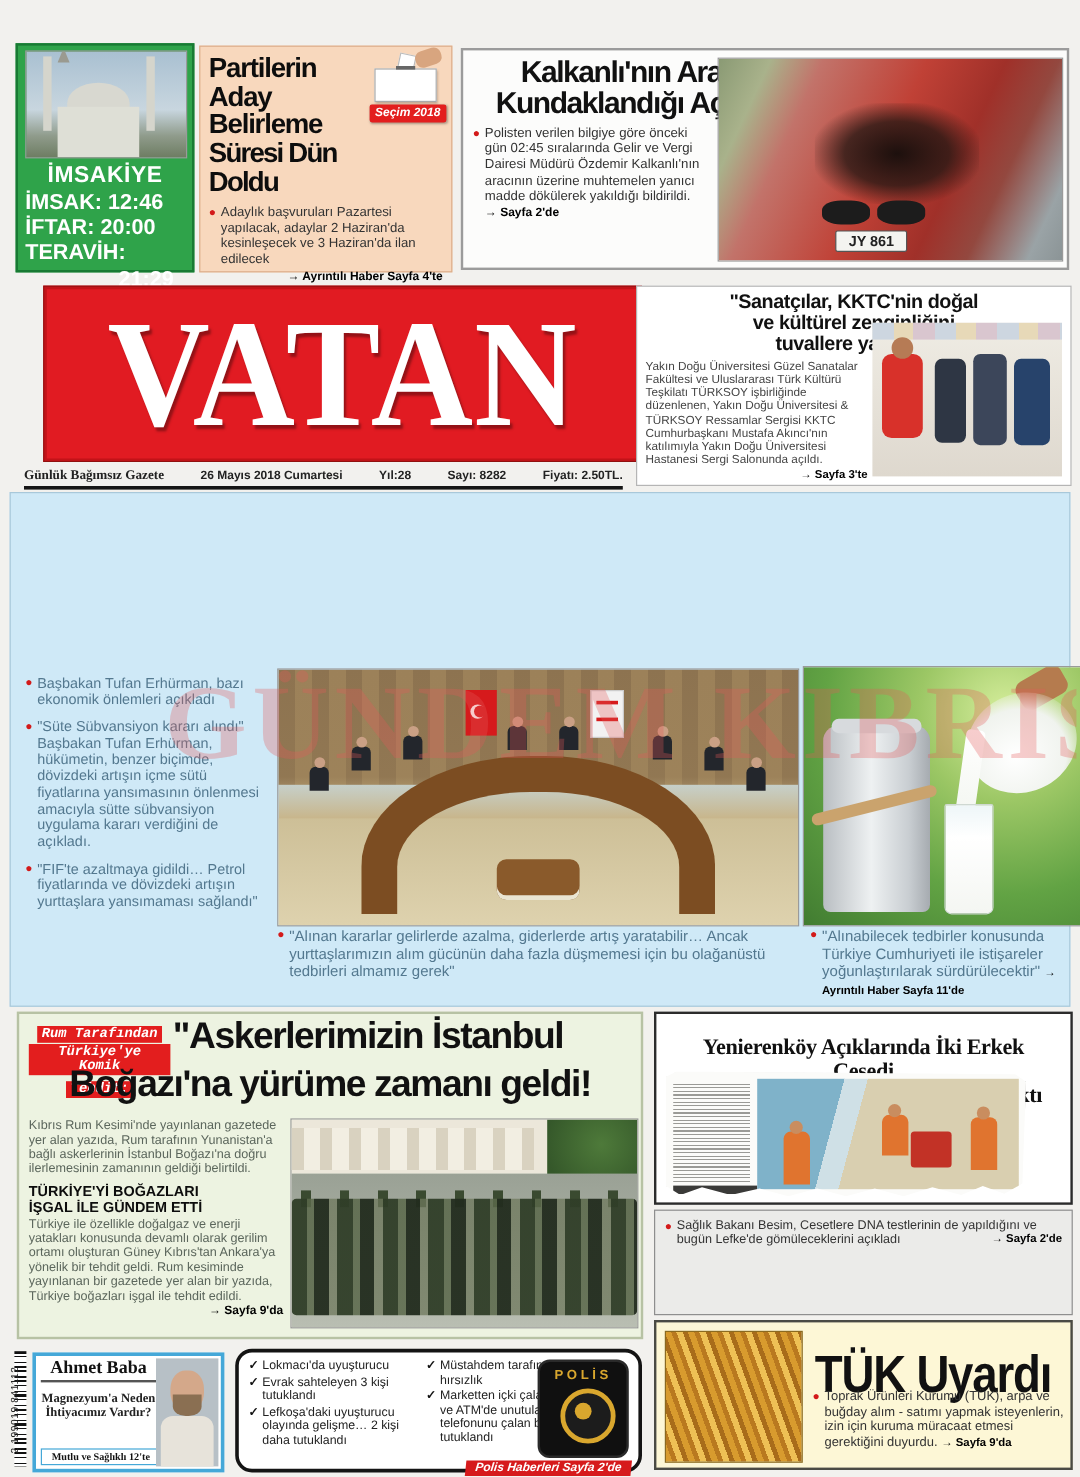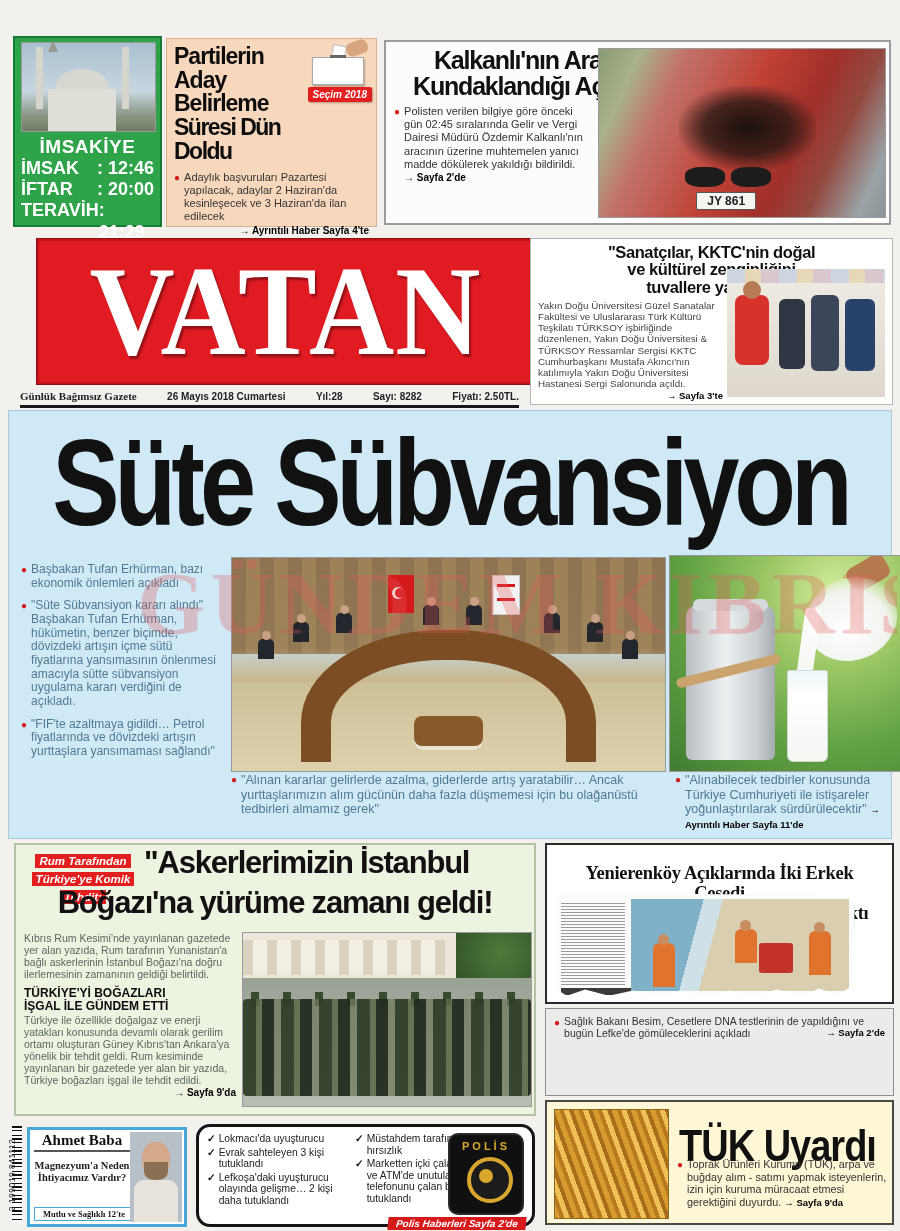--- a/index.html
+++ b/index.html
@@ -14,21 +14,21 @@
   
   .imsakiye{left:13px;top:36px;width:149px;height:191px;background:#2fa34a;border:2px solid #187a33;padding:4px;}
   .mosque{left:21px;top:42px;width:133px;height:88px;background:linear-gradient(#a9c0d1 0%,#c8d6df 55%,#8f9b8b 80%,#6e7d63 100%);}
   .mosque .dome{position:absolute;left:34px;top:26px;width:52px;height:34px;background:#d8d8d0;border-radius:50% 50% 0 0;}
   .mosque .bldg{position:absolute;left:26px;top:46px;width:68px;height:42px;background:#dedfd6;}
   .mosque .min1,.mosque .min2{position:absolute;width:7px;height:62px;background:#d5d5cc;top:4px;}
   .mosque .min1{left:14px;} .mosque .min2{left:100px;}
   .mosque .tip1,.mosque .tip2{position:absolute;width:0;height:0;border-left:5px solid transparent;border-right:5px solid transparent;border-bottom:12px solid #9a9a90;top:-7px;}
   .mosque .tip1{left:12px;}
   .imsak-title{margin-top:94px;text-align:center;color:#fff;font-weight:bold;font-size:19px;letter-spacing:.5px;}
-  .imsak-row{display:flex;justify-content:space-between;color:#fff;font-weight:bold;font-size:18px;line-height:1.18;padding:0 2px;}
+  .imsak-row{display:flex;justify-content:flex-start;color:#fff;font-weight:bold;font-size:18px;line-height:1.18;padding:0 2px;}
 
   .election{left:166px;top:38px;width:211px;height:189px;background:#f8d8bd;border:1px solid #dcae8b;padding:6px 7px;}
   .ballot{position:absolute;right:6px;top:4px;width:64px;height:52px;}
   .ballot .bx{position:absolute;left:6px;top:14px;width:50px;height:26px;background:#fff;border:1px solid #aaa;box-shadow:1px 2px 2px rgba(0,0,0,.25);}
   .ballot .slot{position:absolute;left:24px;top:12px;width:16px;height:3px;background:#666;}
   .ballot .paper{position:absolute;left:26px;top:2px;width:12px;height:12px;background:#fefefe;border:1px solid #bbb;transform:rotate(12deg);}
   .ballot .hand{position:absolute;right:2px;top:-2px;width:22px;height:14px;background:#d8a57f;border-radius:6px;transform:rotate(-18deg);}
   .seçim-badge{position:absolute;right:4px;top:48px;background:#e31e1e;color:#fff;font-weight:bold;font-style:italic;font-size:10px;padding:2px 5px;border-radius:2px;box-shadow:1px 1px 2px rgba(0,0,0,.3);}
   .election h2{margin:0;font-size:23px;line-height:1.03;letter-spacing:-1px;color:#0d0d0d;width:150px;}
   .election h2 .l3{letter-spacing:-1.5px;}
@@ -105,21 +105,21 @@
   .milk-stream{position:absolute;left:56%;bottom:38%;width:7%;height:38%;background:linear-gradient(#ffffff,#f2f5ef);border-radius:4px;transform:rotate(8deg);}
   .milk-jug{position:absolute;right:2%;top:10%;width:40%;height:38%;background:radial-gradient(ellipse at 40% 60%,#ffffff 0%,#f0f3ee 55%,rgba(240,243,238,.25) 75%,transparent 80%);border-radius:50%;transform:rotate(-24deg);}
   .milk-hand{position:absolute;right:6%;top:2%;width:18%;height:12%;background:#b57b4e;border-radius:8px;transform:rotate(-30deg);}
   .cap-left{position:absolute;left:222px;top:362px;width:438px;font-size:12.5px;line-height:1.16;color:#53788f;}
   .cap-right{position:absolute;left:666px;top:362px;width:224px;font-size:12.5px;line-height:1.16;color:#53788f;}
   .cap-right .more{font-size:9.5px;margin-top:1px;}
 
   
   .threat{left:14px;top:843px;width:522px;height:273px;background:#edf3e1;border:2px solid #b7c2a4;padding:5px 7px;}
   .tbadge{position:absolute;left:8px;top:6px;width:118px;text-align:center;}
-  .tbadge span{display:inline-block;background:#e31e1e;color:#fff;font-weight:bold;font-style:italic;font-size:11.5px;line-height:1.05;padding:1px 4px;margin-bottom:1px;}
+  .tbadge span{display:inline-block;background:#e31e1e;color:#fff;font-weight:bold;font-style:italic;font-size:11.5px;line-height:1.05;padding:1px 4px;margin-bottom:1px;font-family:Liberation Mono, monospace;}
   .threat h1{position:absolute;left:128px;top:2px;margin:0;font-size:31px;letter-spacing:-1.2px;line-height:1.0;}
   .threat h1.l2{left:0;top:42px;width:100%;text-align:center;}
   .threat .body-col{position:absolute;left:8px;top:88px;width:212px;font-size:10.5px;line-height:1.14;color:#5b665c;}
   .threat .body-col p{margin:0 0 6px 0;}
   .threat .subhead{font-weight:bold;color:#0c0c0c;font-size:12px;line-height:1.1;margin:4px 0 2px 0;}
   .threat .more{font-size:10px;}
   .soldiers{left:242px;top:932px;width:288px;height:173px;}
   .sol-bldg{position:absolute;left:0;top:0;width:100%;height:26%;background:#ece7da;}
   .sol-arch{position:absolute;left:0;top:4%;width:70%;height:20%;background:repeating-linear-gradient(90deg,#d9d2c0 0 10px,#f2eee2 10px 24px);}
   .sol-tree{position:absolute;right:0;top:0;width:26%;height:40%;background:radial-gradient(circle at 60% 30%,#4e7a3a,#35582a 70%);}
@@ -293,21 +293,20 @@
       <div class="strip"></div>
         <div class="p1"></div>
         <div class="h1"></div>
         <div class="p2"></div>
         <div class="p3"></div>
         <div class="p4"></div>
     </div>
   </div>
 
   <div class="box main">
-    <div class="main-headline"><i>Süte Sübvansiyon</i></div>
     <div class="watermark">GÜNDEM KIBRIS</div>
 
     <div class="main-left">
       <div class="bullet-row">
         <span class="dot">●</span>
         <span>Başbakan Tufan Erhürman, bazı ekonomik önlemleri açıkladı</span>
       </div>
       <div class="bullet-row">
         <span class="dot">●</span>
         <span>"Süte Sübvansiyon kararı alındı" Başbakan Tufan Erhürman, hükümetin, benzer biçimde, dövizdeki artışın içme sütü fiyatlarına yansımasının önlenmesi amacıyla sütte sübvansiyon uygulama kararı verdiğini de açıkladı.</span>

